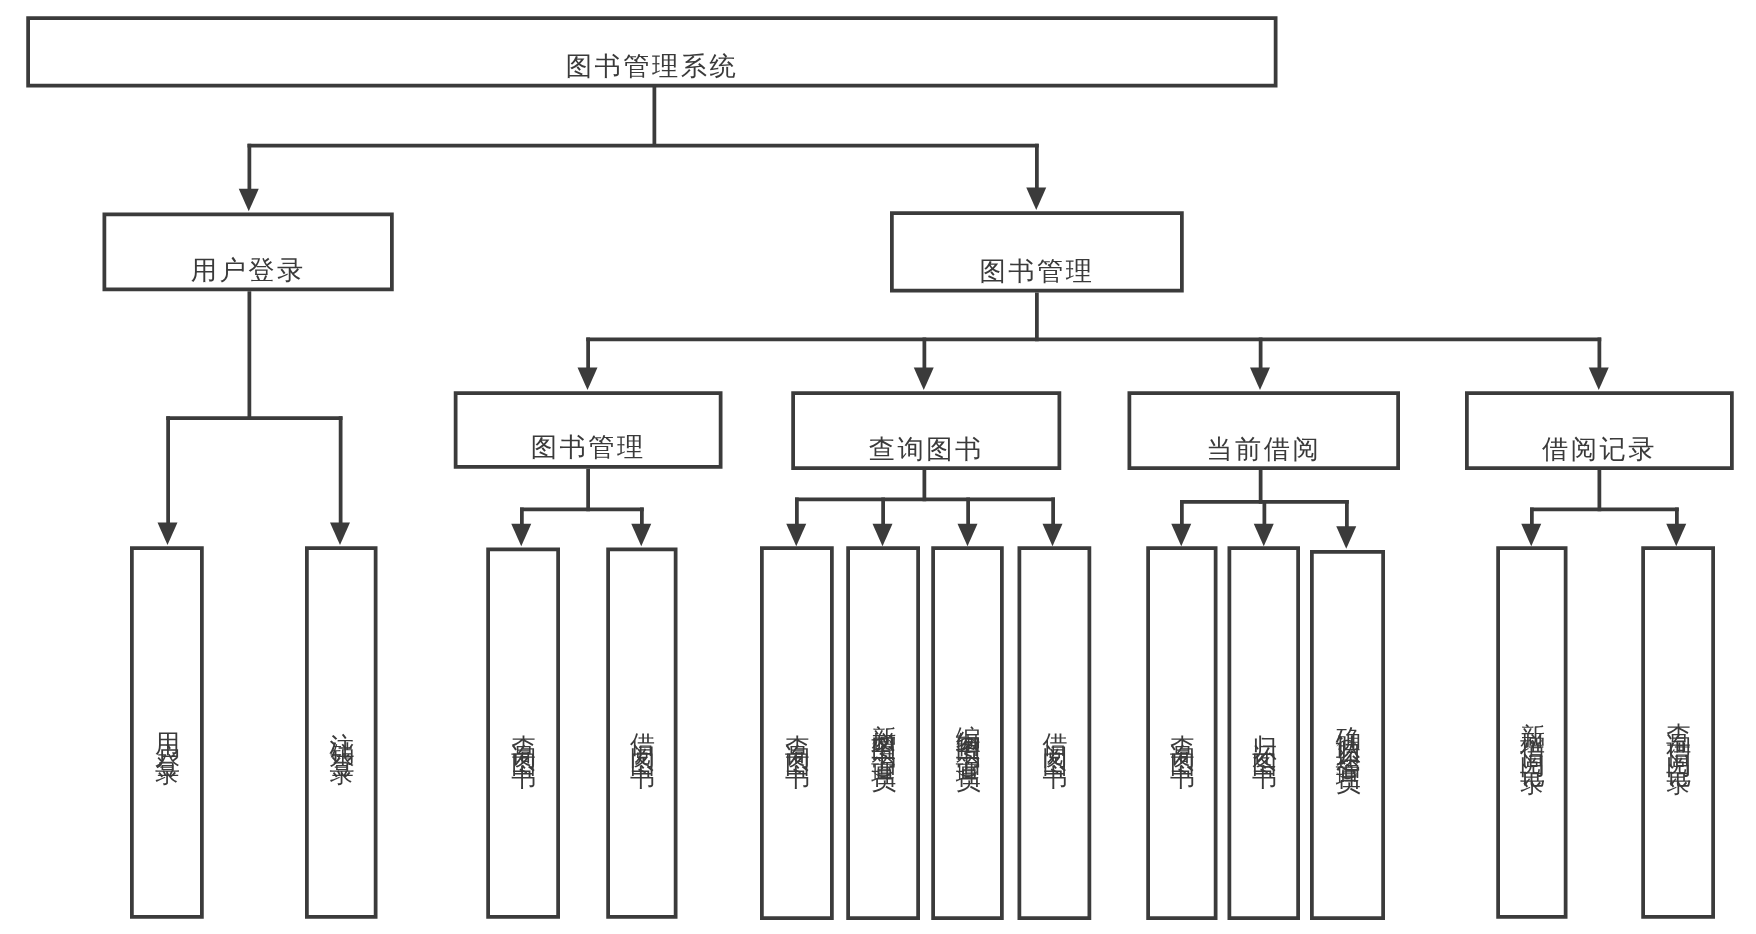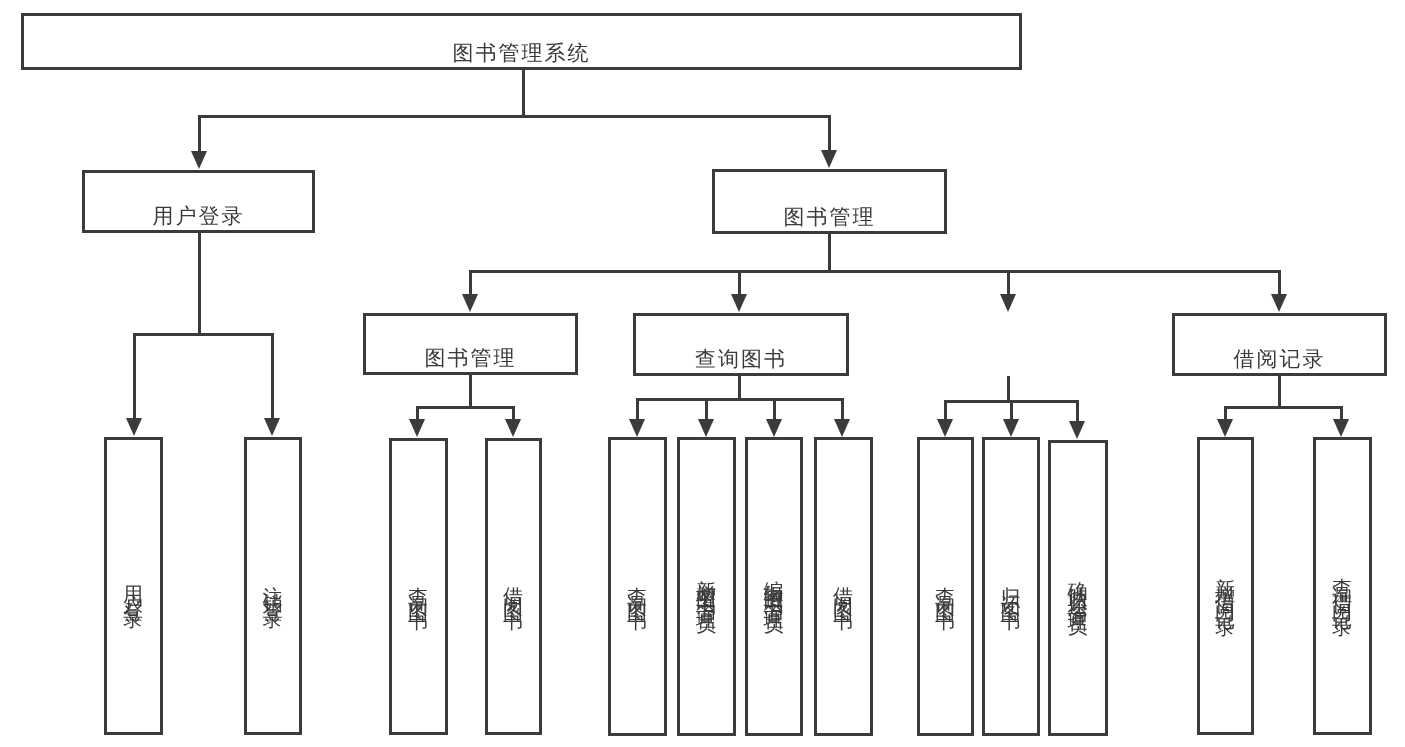--- a/index.html
+++ b/index.html
@@ -68,20 +68,23 @@
   <div class="vl" style="left:1007px;top:270px;height:25px;"></div>
   <div class="ah" style="left:1000px;top:294px;"></div>
   <div class="vl" style="left:1278px;top:270px;height:25px;"></div>
   <div class="ah" style="left:1271px;top:294px;"></div>
 
   <div class="box" style="left:363px;top:313px;width:215px;height:62px;">
     <span class="hlabel">图书管理</span>
   </div>
   <div class="box" style="left:633px;top:313px;width:216px;height:63px;">
     <span class="hlabel">查询图书</span>
+  </div>
+  <div class="box" style="left:902px;top:313px;width:218px;height:63px;">
+    <span class="hlabel">当前借阅</span>
   </div>
   <div class="box" style="left:1172px;top:313px;width:215px;height:63px;">
     <span class="hlabel">借阅记录</span>
   </div>
 
   <div class="vl" style="left:469px;top:375px;height:34px;"></div>
   <div class="hl" style="left:416px;top:406px;width:99px;"></div>
   <div class="vl" style="left:416px;top:406px;height:14px;"></div>
   <div class="ah" style="left:409px;top:419px;"></div>
   <div class="vl" style="left:512px;top:406px;height:14px;"></div>

